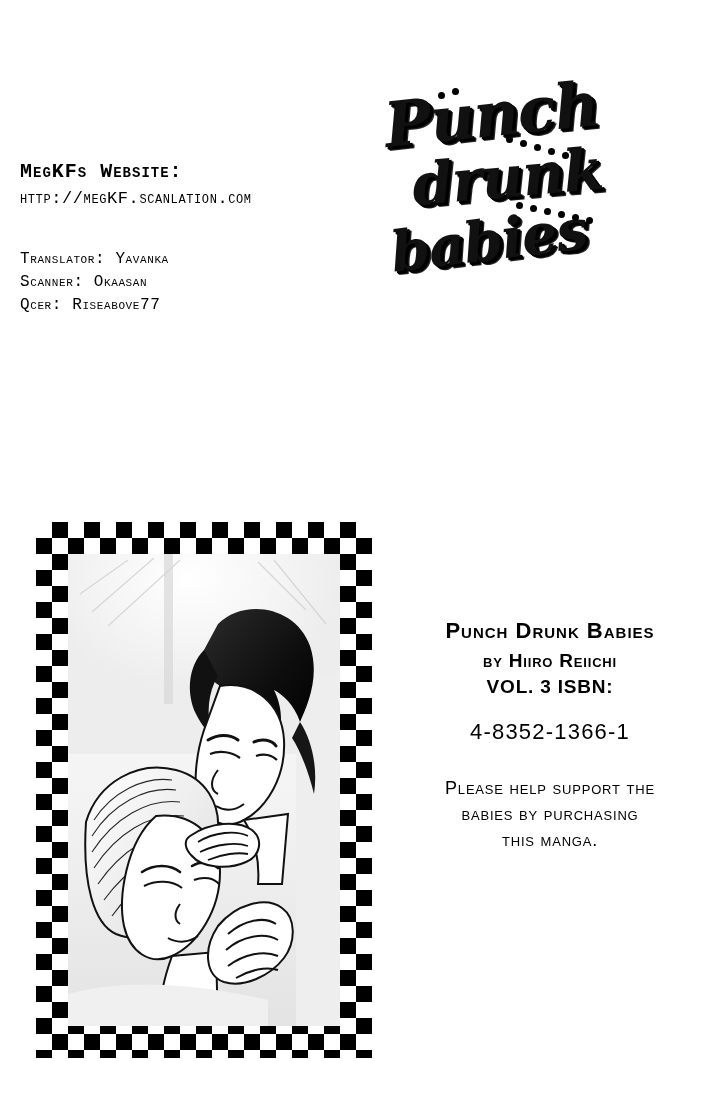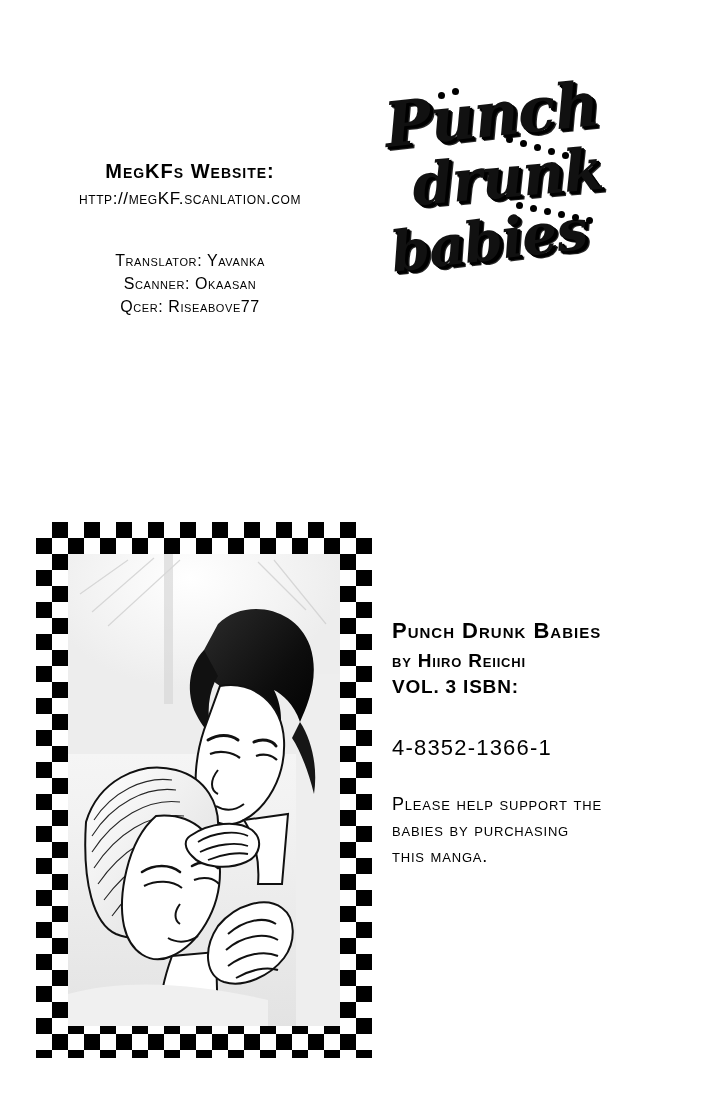--- a/index.html
+++ b/index.html
@@ -23,23 +23,24 @@
     height: 1116px;
     background: #ffffff;
   }
 
   
   .credits {
     position: absolute;
     left: 20px;
     top: 160px;
     width: 340px;
-    text-align: center;
+    text-align: left;
     font-variant: small-caps;
     letter-spacing: 0.5px;
+    font-family: Liberation Mono, monospace;
   }
   .credits .site-label {
     font-size: 20px;
     font-weight: bold;
     letter-spacing: 1px;
     margin-bottom: 6px;
   }
   .credits .site-url {
     font-size: 17px;
     letter-spacing: 0.6px;
@@ -134,38 +135,39 @@
     overflow: hidden;
     background: #ffffff;
   }
 
   
   .bookinfo {
     position: absolute;
     left: 392px;
     top: 618px;
     width: 316px;
+    text-align: center;
     font-variant: small-caps;
     letter-spacing: 0.8px;
   }
   .bookinfo .title {
     font-size: 22px;
     font-weight: bold;
     letter-spacing: 1px;
     margin-bottom: 4px;
   }
   .bookinfo .author,
   .bookinfo .volume {
     font-size: 19px;
     line-height: 1.35;
     font-weight: bold;
   }
   .bookinfo .isbn {
     font-size: 22px;
-    margin-top: 36px;
+    margin-top: 20px;
     letter-spacing: 1.2px;
   }
   .bookinfo .support {
     font-size: 18px;
     line-height: 1.45;
     margin-top: 30px;
     letter-spacing: 0.8px;
   }
 </style>
 </head>

